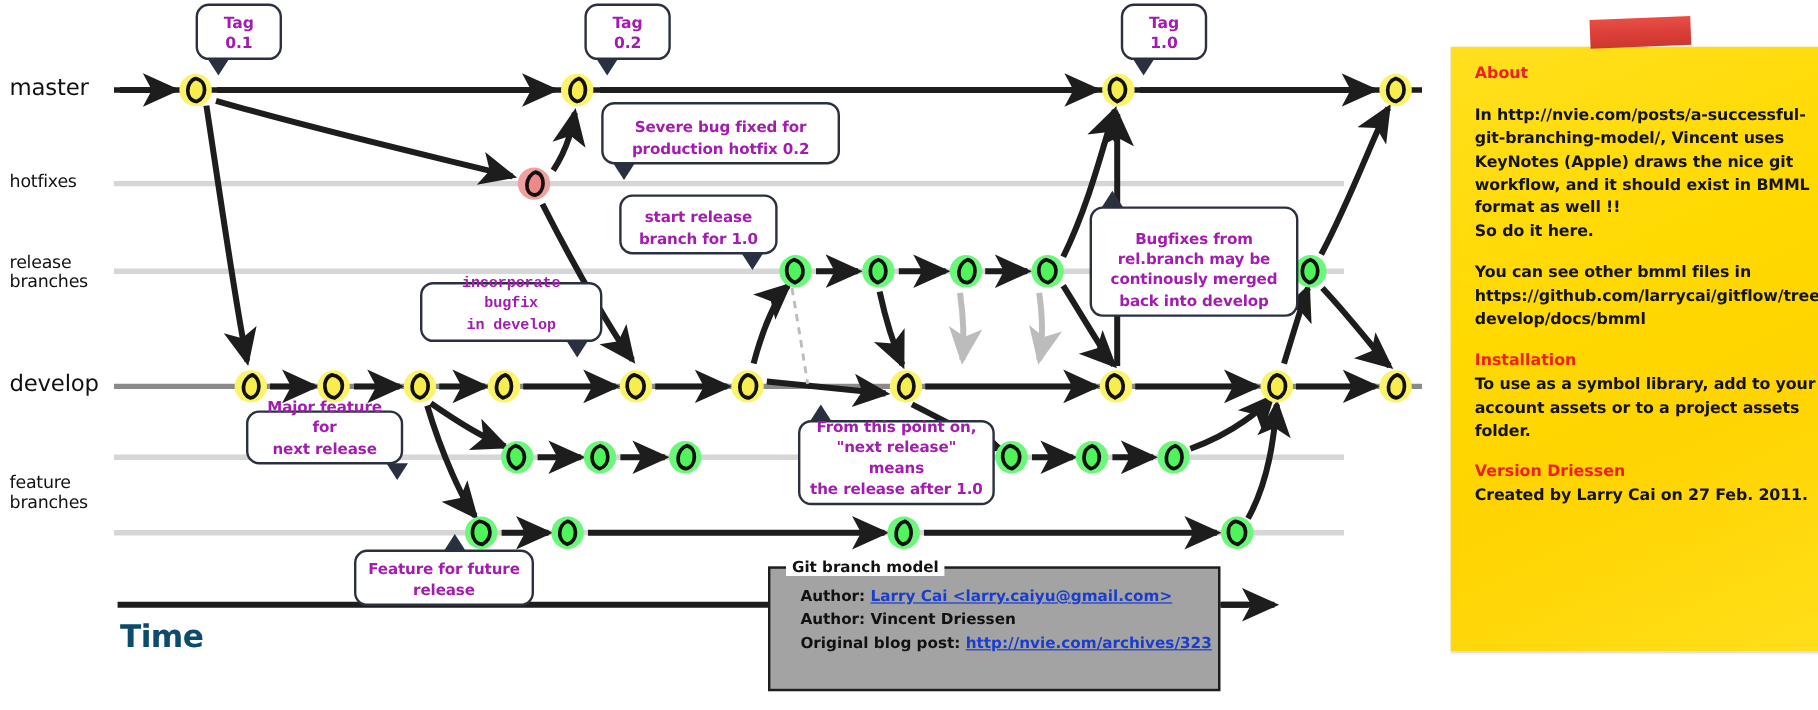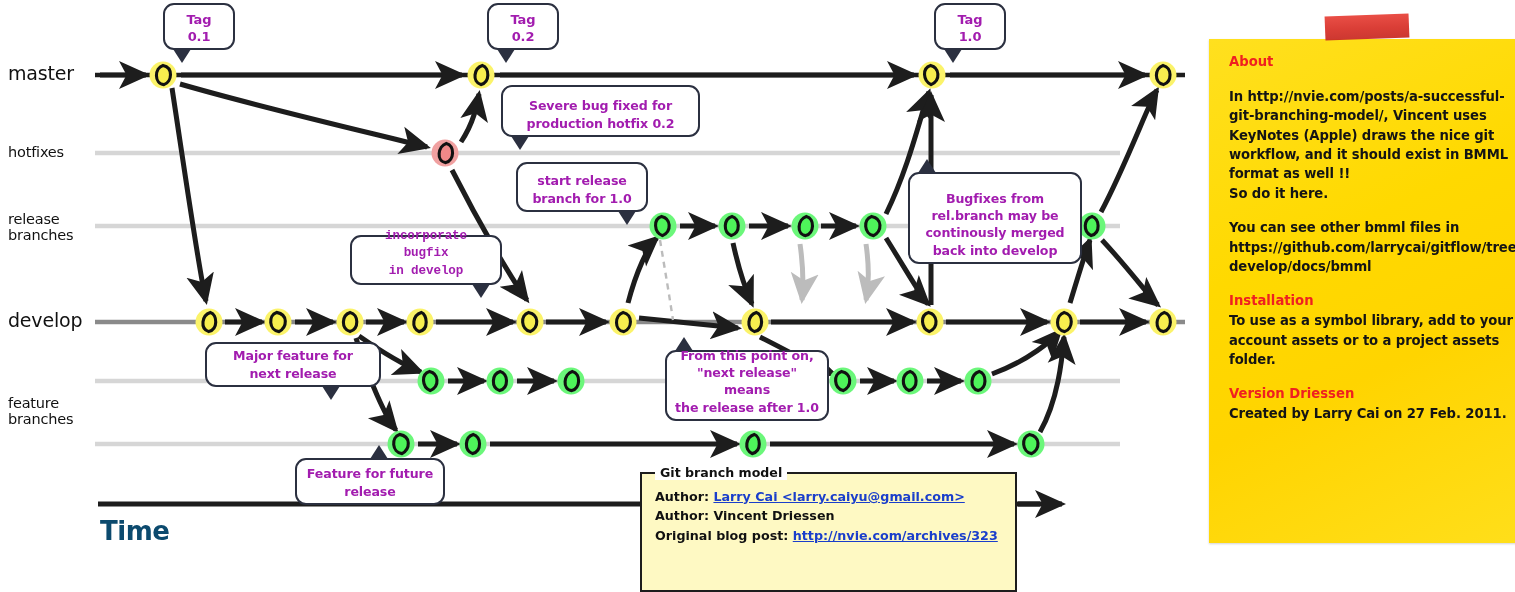--- a/index.html
+++ b/index.html
@@ -78,24 +78,24 @@
     height: 0;
     z-index: 41;
   }
 
   
   #legend {
     position: absolute;
     left: 640px;
     top: 472px;
     width: 377px;
-    height: 120px;
+    height: 104px;
     box-sizing: border-box;
     border: 2.4px solid #1d1d1d;
-    background: #fef9c3;
+    background: #a3a3a3;
     z-index: 45;
   }
   #legend .legend-title {
     position: absolute;
     top: -9px;
     left: 13px;
     background: #fff;
     padding: 0 5px;
     font-size: 12.6px;
     font-weight: bold;
@@ -103,20 +103,21 @@
   }
   #legend .legend-lines {
     padding: 13px 0 0 13px;
   }
   #legend .legend-line {
     font-size: 12.7px;
     font-weight: bold;
     color: #111;
     line-height: 1.52;
     white-space: nowrap;
+    margin-left: 12px;
   }
   #legend .link {
     color: #1a3ecb;
     text-decoration: underline;
   }
 
   
   #sticky {
     position: absolute;
     left: 1209px;
@@ -412,21 +413,21 @@
 branch for 1.0</span></div>
     <div class="tail" style="left: 618px; top: 211px; border-left: 9px solid transparent; border-right: 9px solid transparent; border-top: 14px solid rgb(43, 48, 64);"></div>
     <div class="callout" style="left: 350px; top: 235px; width: 152px; height: 50px; font-family: Liberation Mono, monospace;"><span>incorporate bugfix
 in develop</span></div>
     <div class="tail" style="left: 472px; top: 284px; border-left: 9px solid transparent; border-right: 9px solid transparent; border-top: 14px solid rgb(43, 48, 64);"></div>
     <div class="callout" style="left: 908px; top: 172px; width: 174px; height: 92px;"><span>Bugfixes from
 rel.branch may be
 continously merged
 back into develop</span></div>
     <div class="tail" style="left: 918px; top: 159px; border-left: 9px solid transparent; border-right: 9px solid transparent; border-bottom: 14px solid rgb(43, 48, 64);"></div>
-    <div class="callout" style="left: 205px; top: 342px; width: 176px; height: 45px;"><span>Major feature for
+    <div class="callout" style="left: 205px; top: 342px; width: 131px; height: 45px;"><span>Major feature for
 next release</span></div>
     <div class="tail" style="left: 322px; top: 386px; border-left: 9px solid transparent; border-right: 9px solid transparent; border-top: 14px solid rgb(43, 48, 64);"></div>
     <div class="callout" style="left: 665px; top: 350px; width: 164px; height: 71px;"><span>From this point on,
 "next release" means
 the release after 1.0</span></div>
     <div class="tail" style="left: 675px; top: 337px; border-left: 9px solid transparent; border-right: 9px solid transparent; border-bottom: 14px solid rgb(43, 48, 64);"></div>
     <div class="callout" style="left: 250px; top: 458px; width: 150px; height: 47px; margin-left: 45px;"><span>Feature for future
 release</span></div>
     <div class="tail" style="left: 370px; top: 445px; border-left: 9px solid transparent; border-right: 9px solid transparent; border-bottom: 14px solid rgb(43, 48, 64);"></div>
   </div>

